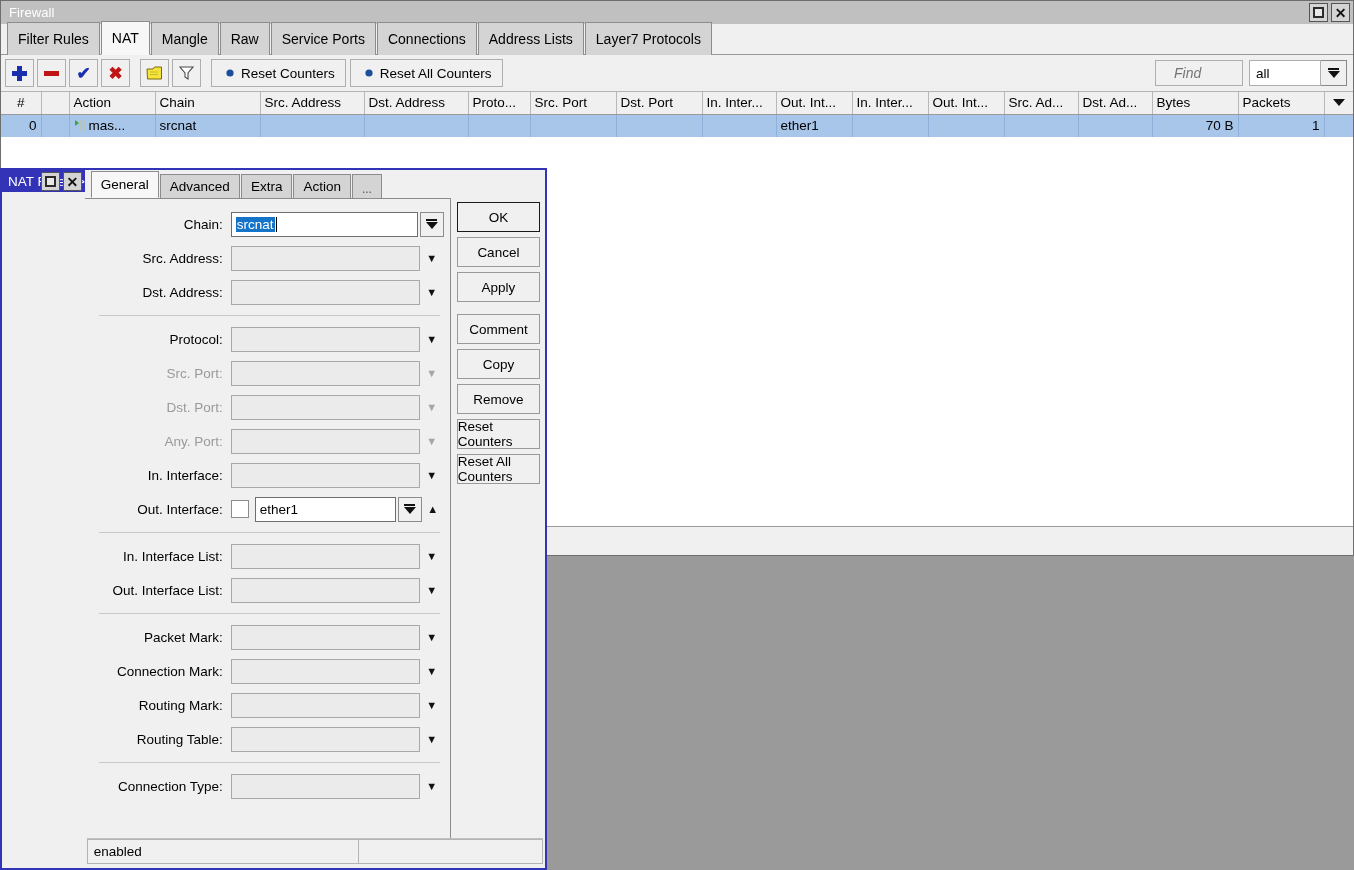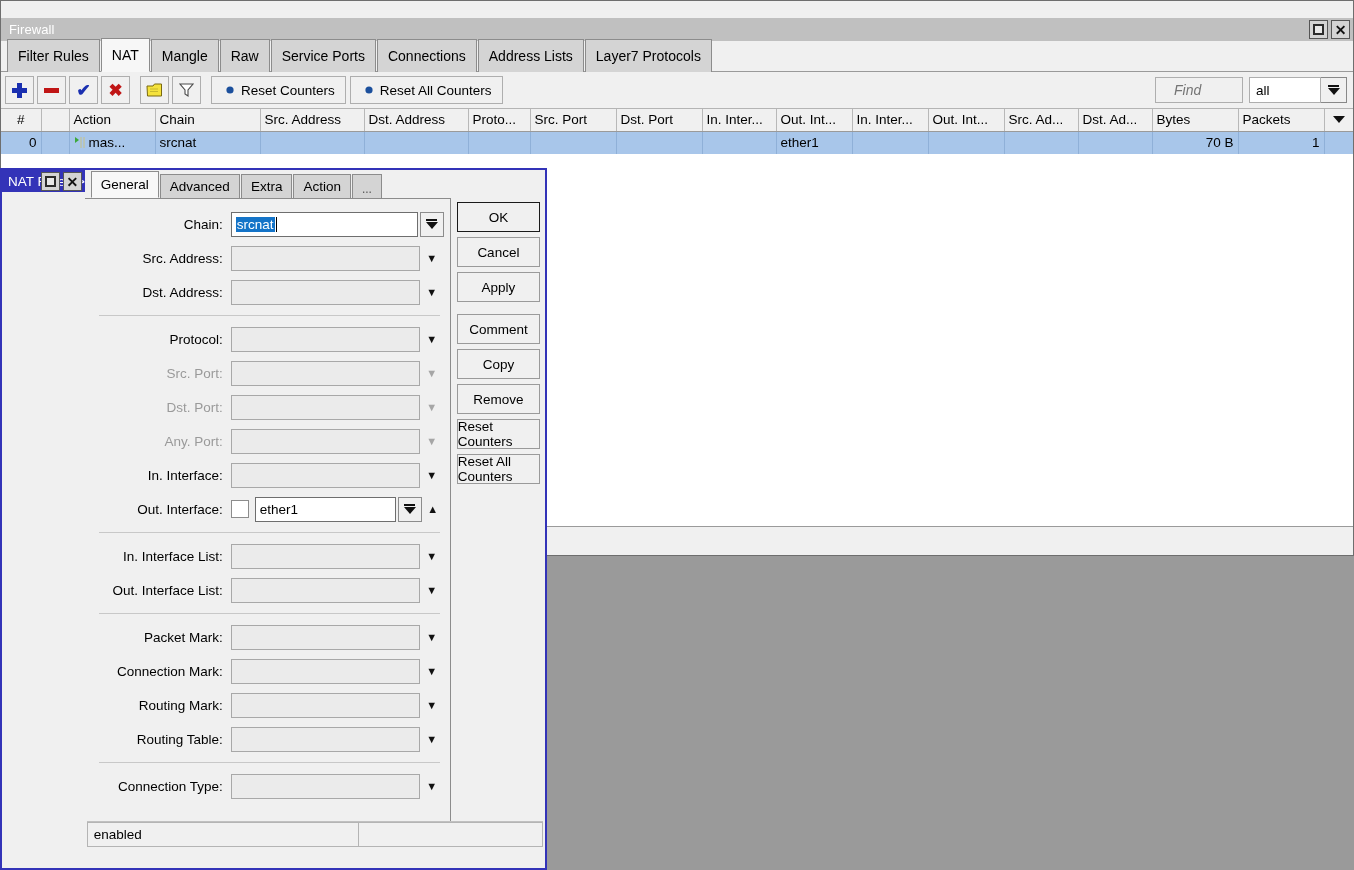--- a/index.html
+++ b/index.html
@@ -21,21 +21,20 @@
     background: #f0f0f0;
     border: 1px solid #6e6e6e;
     display: flex; flex-direction: column;
   }
   #titlebar {
     height: 23px; min-height: 23px;
     background: #c0c0c0;
     display: flex; align-items: center;
     padding-left: 8px;
     position: relative;
-    margin-top: 17px;
   }
   #titlebar .title-text {
     color: #ffffff;
     font-size: 13px;
     letter-spacing: 0.1px;
   }
   .wincontrols { position: absolute; right: 3px; top: 2px; display: flex; gap: 3px; }
   .winbtn {
     width: 19px; height: 19px;
     border: 1px solid #555; background: #d4d4d4;
@@ -253,21 +252,21 @@
     display: flex; align-items: center; justify-content: center;
     margin-bottom: 5px;
     font-family: "Liberation Sans", sans-serif;
   }
   .dbtn.primary { border: 1px solid #1a1a1a; }
   .btn-gap { height: 7px; }
 
   #dlg-status {
     height: 27px; min-height: 27px;
     display: flex; border-top: 1px solid #c0c0c0;
-    background: #f0f0f0; margin: 0 2px 20px 2px;
+    background: #f0f0f0; margin: 0 2px 3px 2px;
   }
   #dlg-status .panel {
     border: 1px solid #b4b4b4; height: 25px;
     display: flex; align-items: center; padding: 0 6px;
     font-size: 13.5px;
   }
   #dlg-status .panel.p1 { width: 272px; min-width: 272px; }
   #dlg-status .panel.p2 { flex: 1; margin-left: -1px; }
 
   

